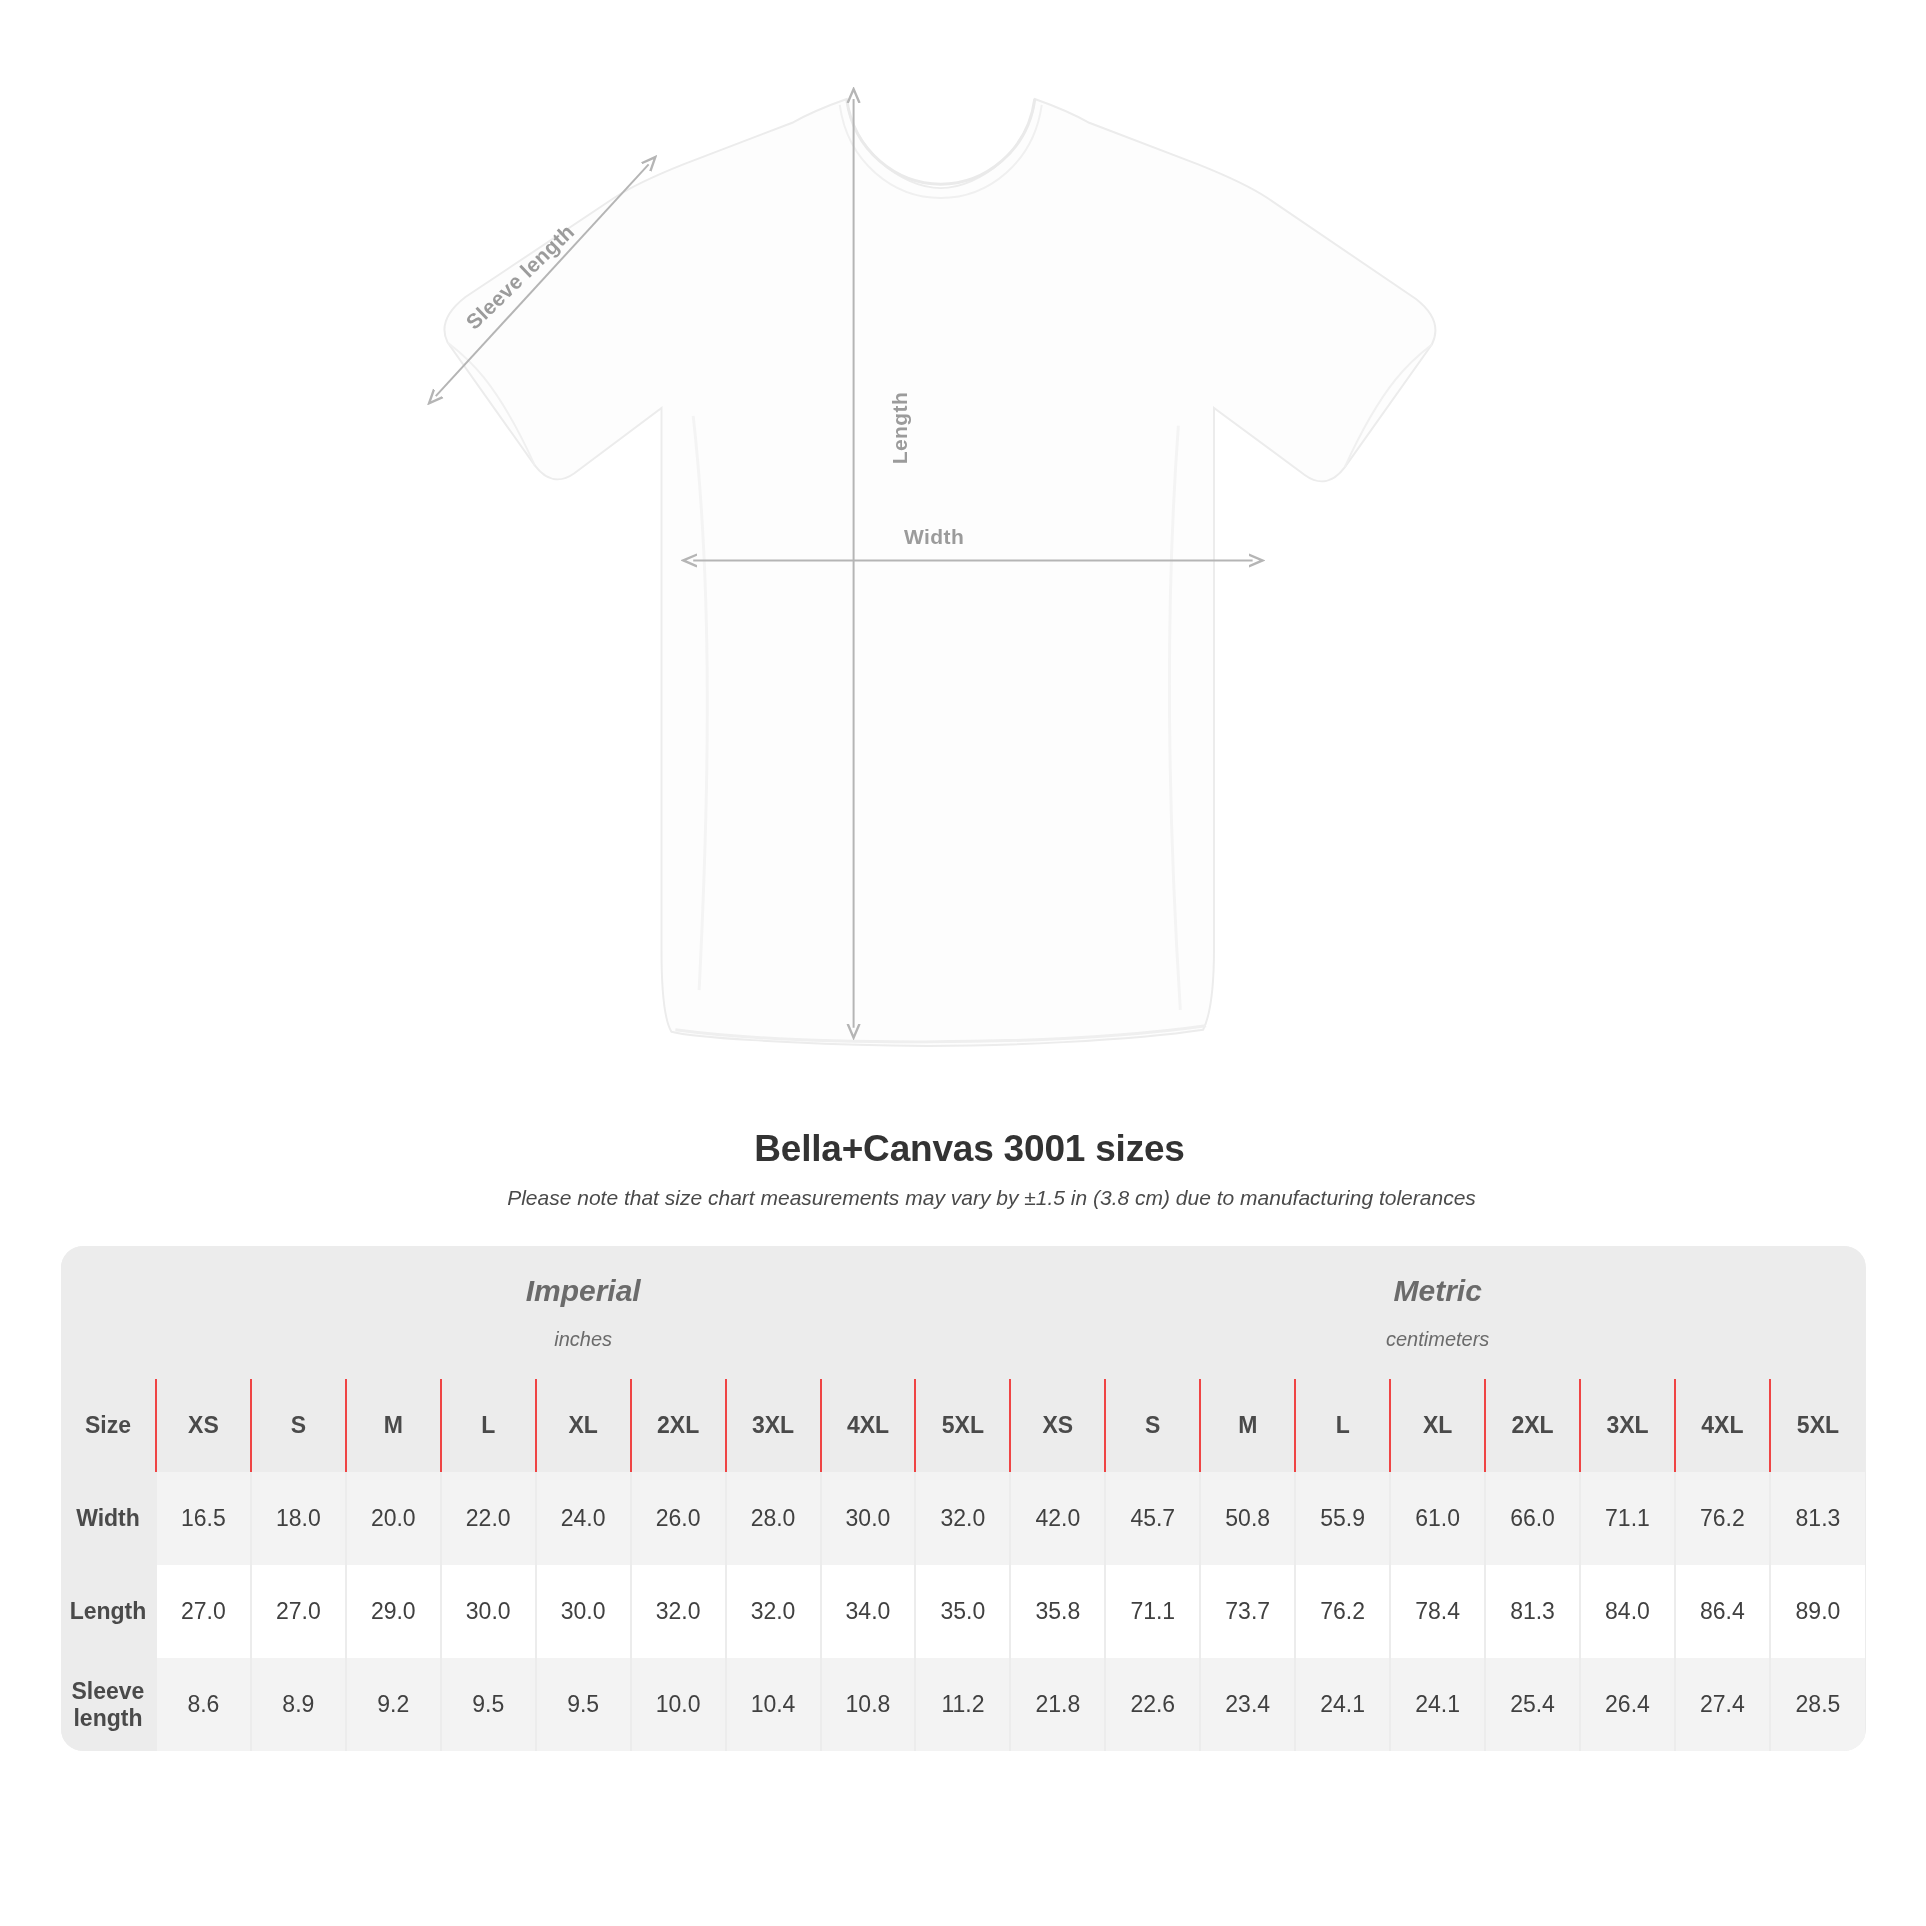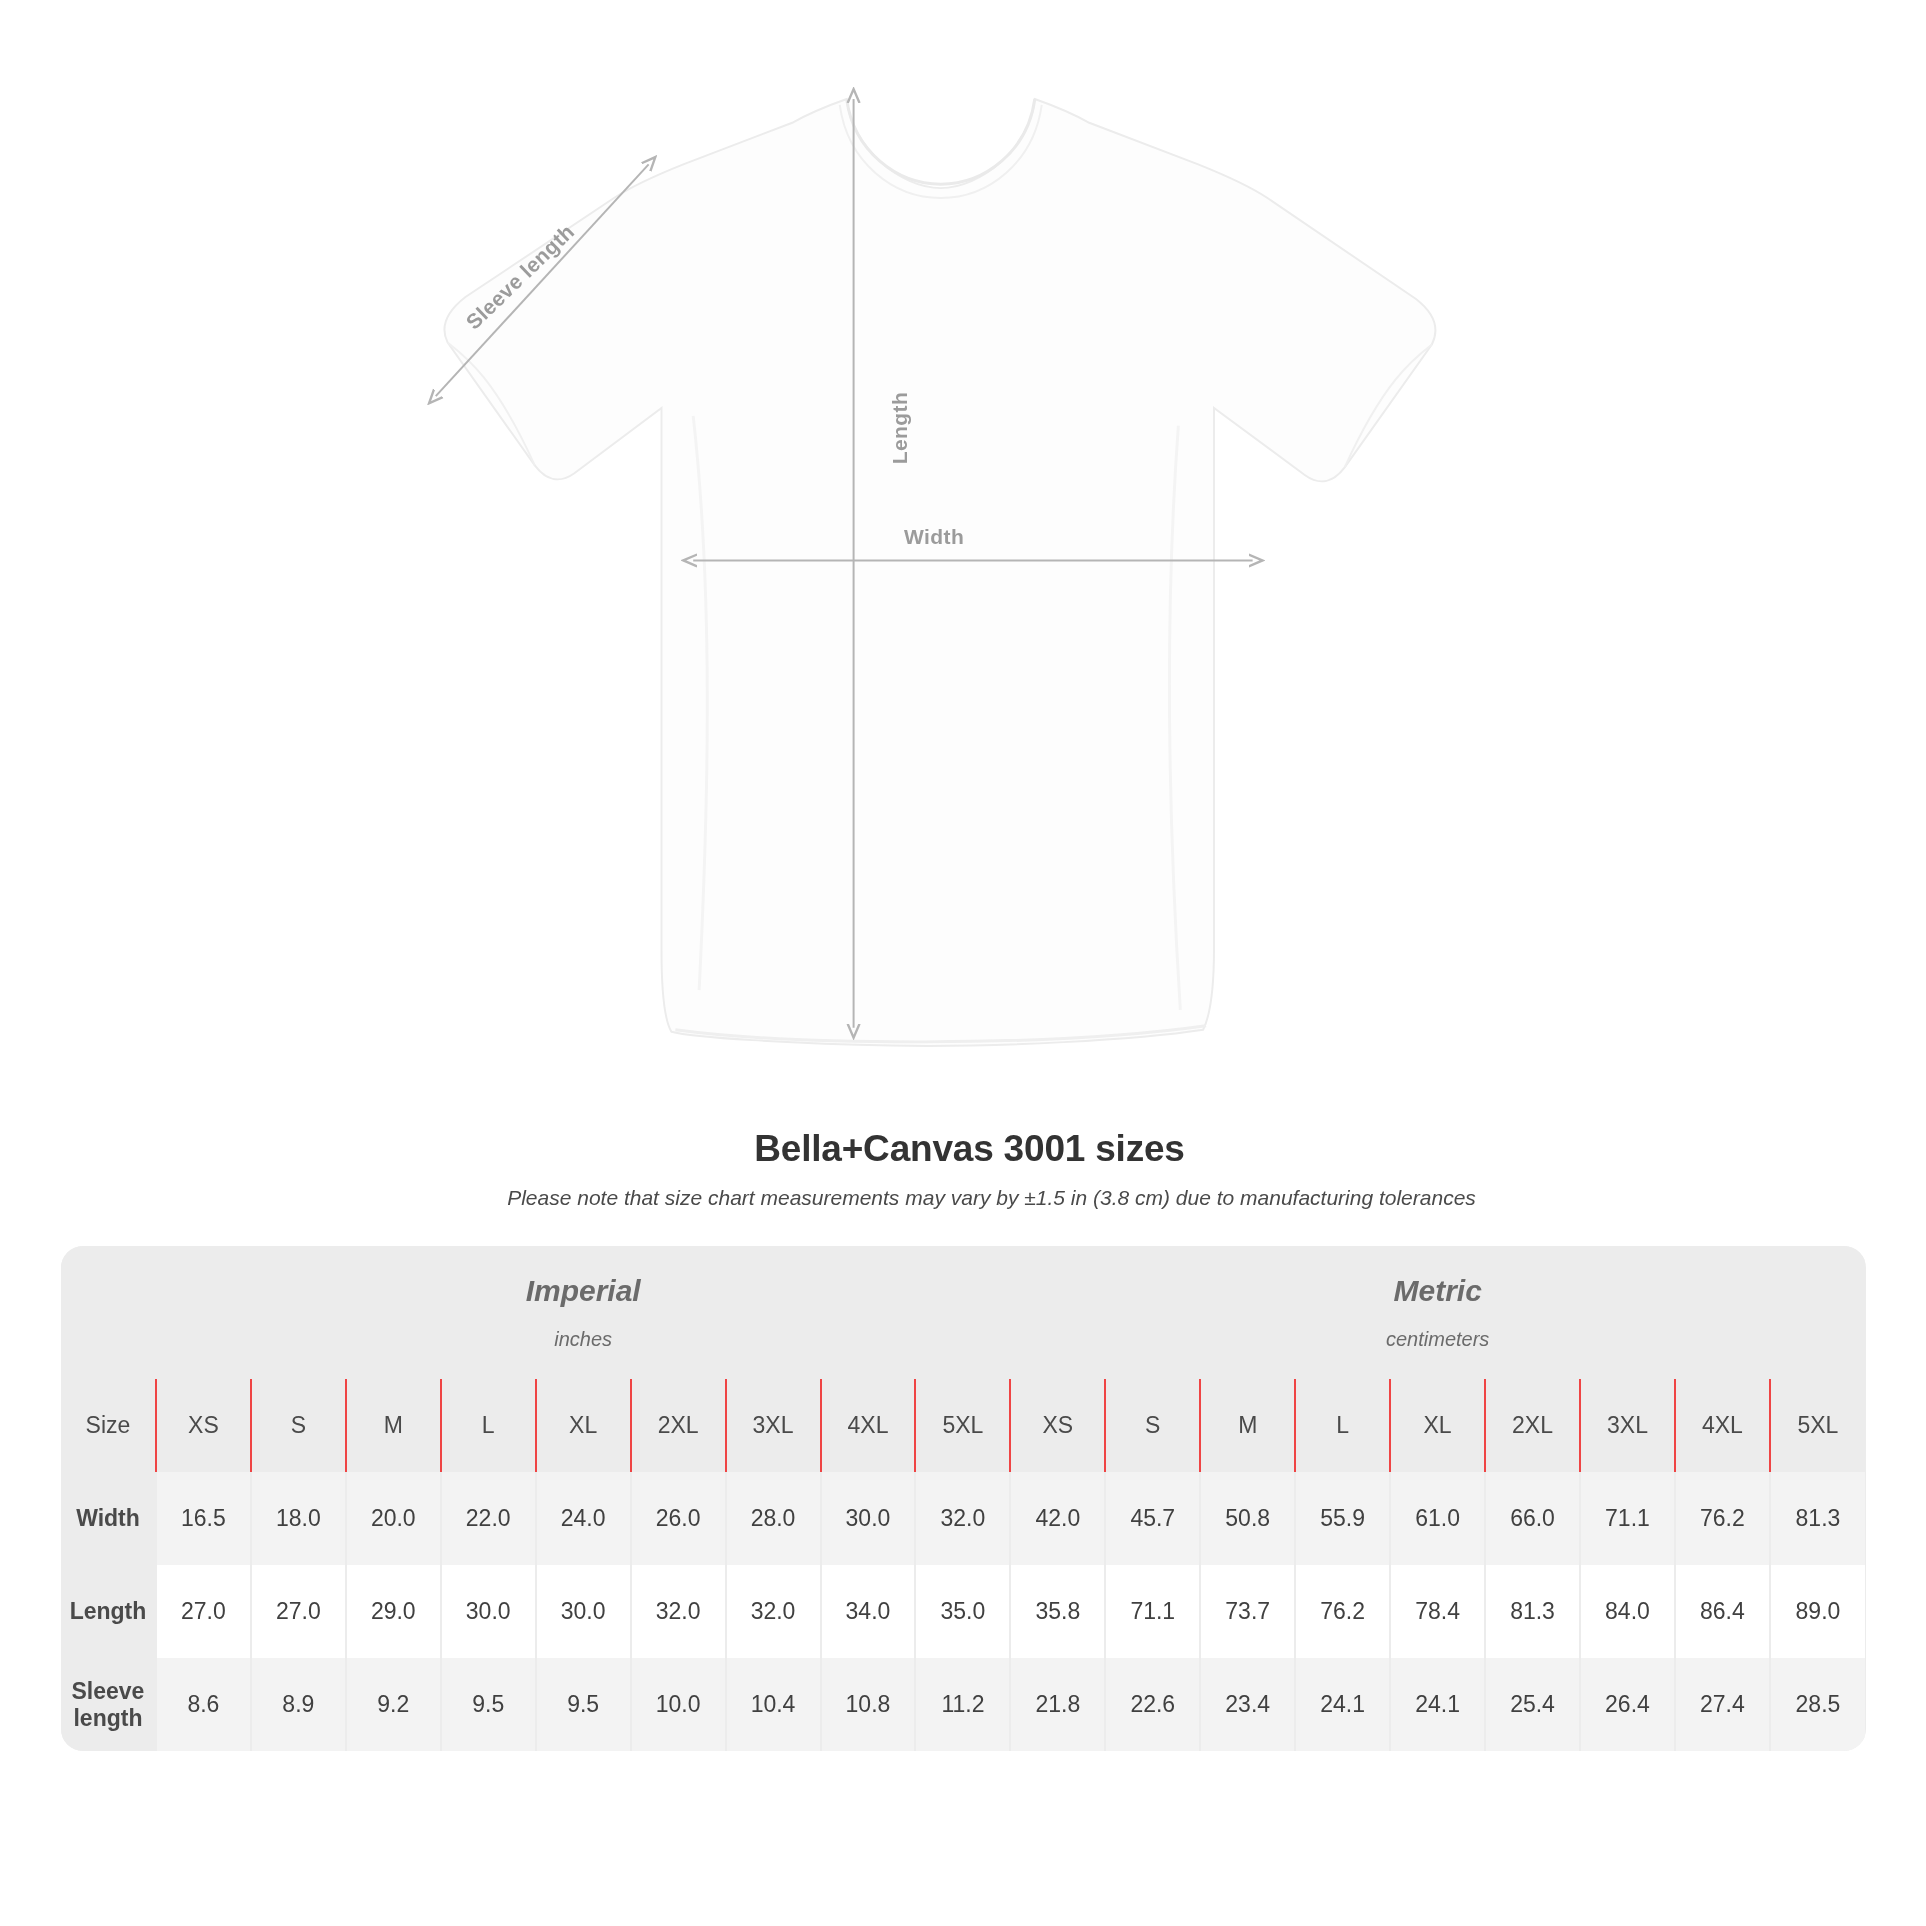--- a/index.html
+++ b/index.html
@@ -113,21 +113,21 @@
     width: 233px;
     font-size: 23px;
     font-weight: bold;
     color: #4a4a4a;
     background: #ececec;
   }
   tr.size-row td {
     height: 91px;
     background: #ececec;
     font-size: 23px;
-    font-weight: normal;
+    font-weight: bold;
     color: #4a4a4a;
   }
   tr.data-row td {
     height: 91px;
     font-size: 23px;
     color: #404040;
     background: #ffffff;
     border-left: 2px solid #ececec;
   }
   tr.data-row.alt td {

